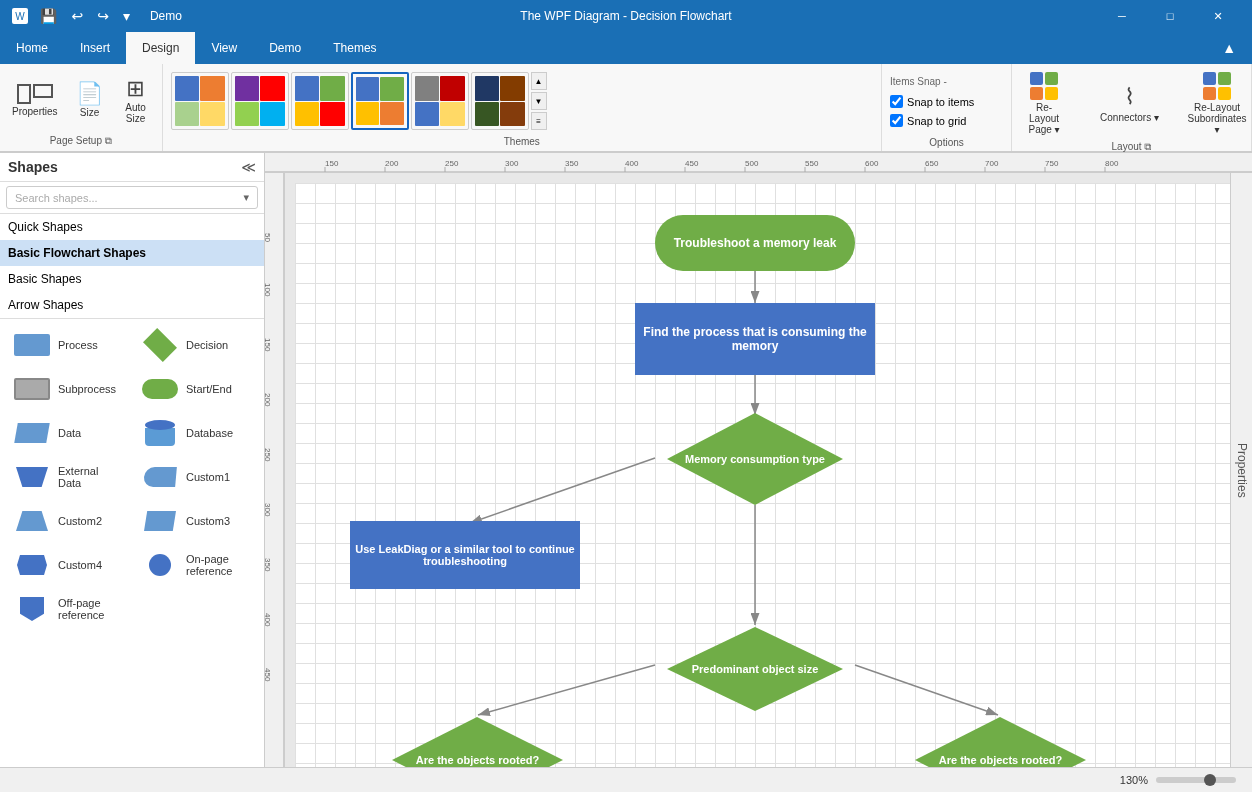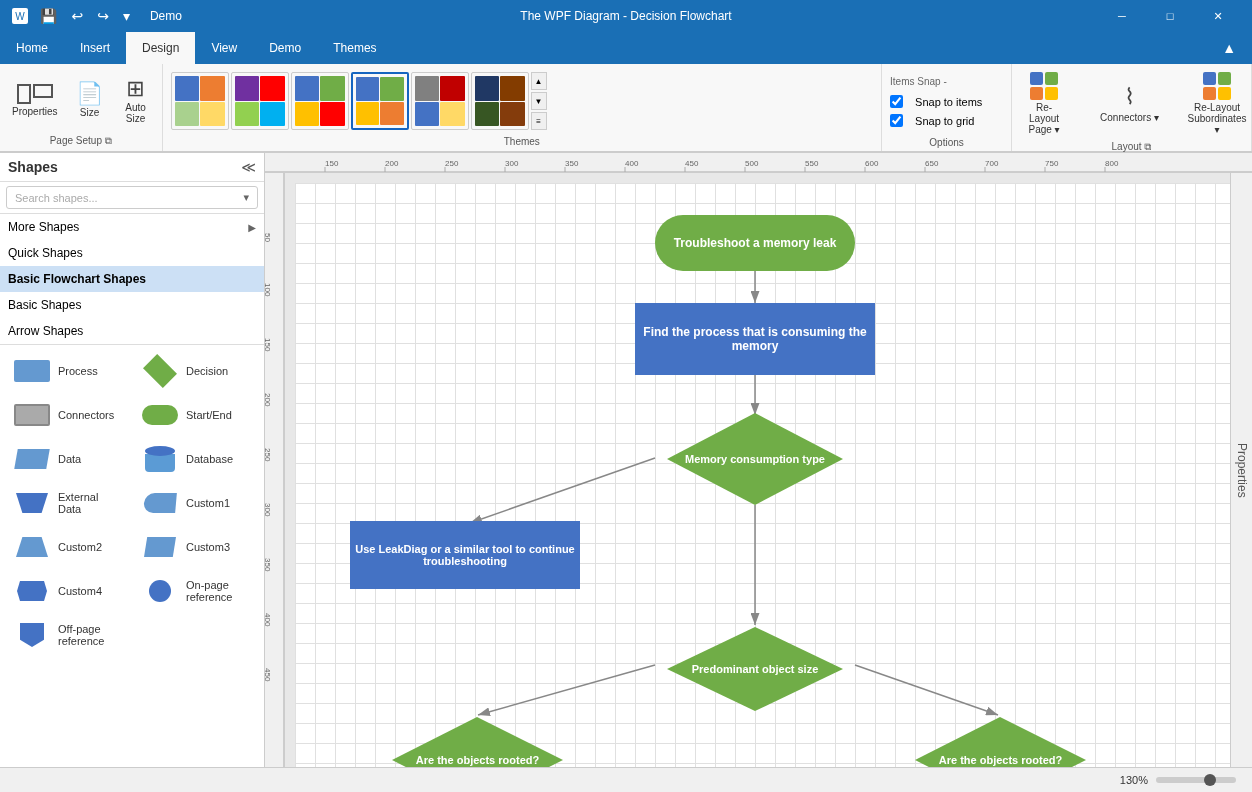--- a/index.html
+++ b/index.html
@@ -22,21 +22,21 @@
     .window-icon { width: 16px; height: 16px; background: #fff; border-radius: 2px; font-size: 10px; display: flex; align-items: center; justify-content: center; color: #1a6fb5; }
     .quick-access { display: flex; gap: 6px; align-items: center; }
     .qa-btn { color: white; font-size: 14px; cursor: pointer; padding: 2px 4px; }
 
     
     .ribbon { background: #f8f8f8; border-bottom: 1px solid #ccc; }
     .ribbon-tabs { display: flex; background: #1a6fb5; height: 32px; }
     .ribbon-tab { padding: 0 16px; display: flex; align-items: center; color: white; font-size: 12px; cursor: pointer; height: 32px; }
     .ribbon-tab.active { background: #f8f8f8; color: #333; }
     .theme-scroll-btn { width: 16px; height: 18px; display: flex; align-items: center; justify-content: center; cursor: pointer; border: 1px solid #ccc; background: #f0f0f0; font-size: 8px; }
-    .checkbox-row { display: flex; align-items: center; gap: 12px; font-size: 11px; cursor: pointer; }
+    .checkbox-row { display: flex; align-items: center; gap: 4px; font-size: 11px; cursor: pointer; }
     .checkbox-row input { cursor: pointer; }
 
     
     .main-area { display: flex; height: calc(792px - 32px - 122px - 24px); justify-content: space-between; }
 
     
     .sidebar { width: 265px; background: white; border-right: 1px solid #ccc; display: flex; flex-direction: column; flex-shrink: 0; }
     .sidebar-header { display: flex; justify-content: space-between; align-items: center; padding: 6px 8px; border-bottom: 1px solid #ddd; }
     .sidebar-title { font-size: 14px; font-weight: 600; color: #333; }
     .sidebar-collapse { cursor: pointer; color: #555; font-size: 14px; }
@@ -316,24 +316,20 @@
       <span class="sidebar-collapse">≪</span>
     </div>
     <div class="search-box">
       <div class="search-input">
         <span style="color:#aaa;font-size:11px;">Search shapes...</span>
         <span style="color:#666;">▾</span>
       </div>
     </div>
     <div class="shape-categories">
       <div class="cat-item">
-        <span>More Shapes</span>
-        <span class="cat-arrow">▶</span>
-      </div>
-      <div class="cat-item">
         <span>Quick Shapes</span>
       </div>
       <div class="cat-item active">
         <span>Basic Flowchart Shapes</span>
       </div>
       <div class="cat-item">
         <span>Basic Shapes</span>
       </div>
       <div class="cat-item">
         <span>Arrow Shapes</span>
@@ -352,21 +348,21 @@
           <div class="shape-icon">
               <div class="s-decision"></div>
             </div>
           <span class="shape-label">Decision</span>
         </div>
 
         <div class="shape-item">
           <div class="shape-icon">
               <div class="s-subprocess"></div>
             </div>
-          <span class="shape-label">Connectors</span>
+          <span class="shape-label">Subprocess</span>
         </div>
 
         <div class="shape-item">
           <div class="shape-icon">
               <div class="s-startend"></div>
             </div>
           <span class="shape-label">Start/End</span>
         </div>
 
 

